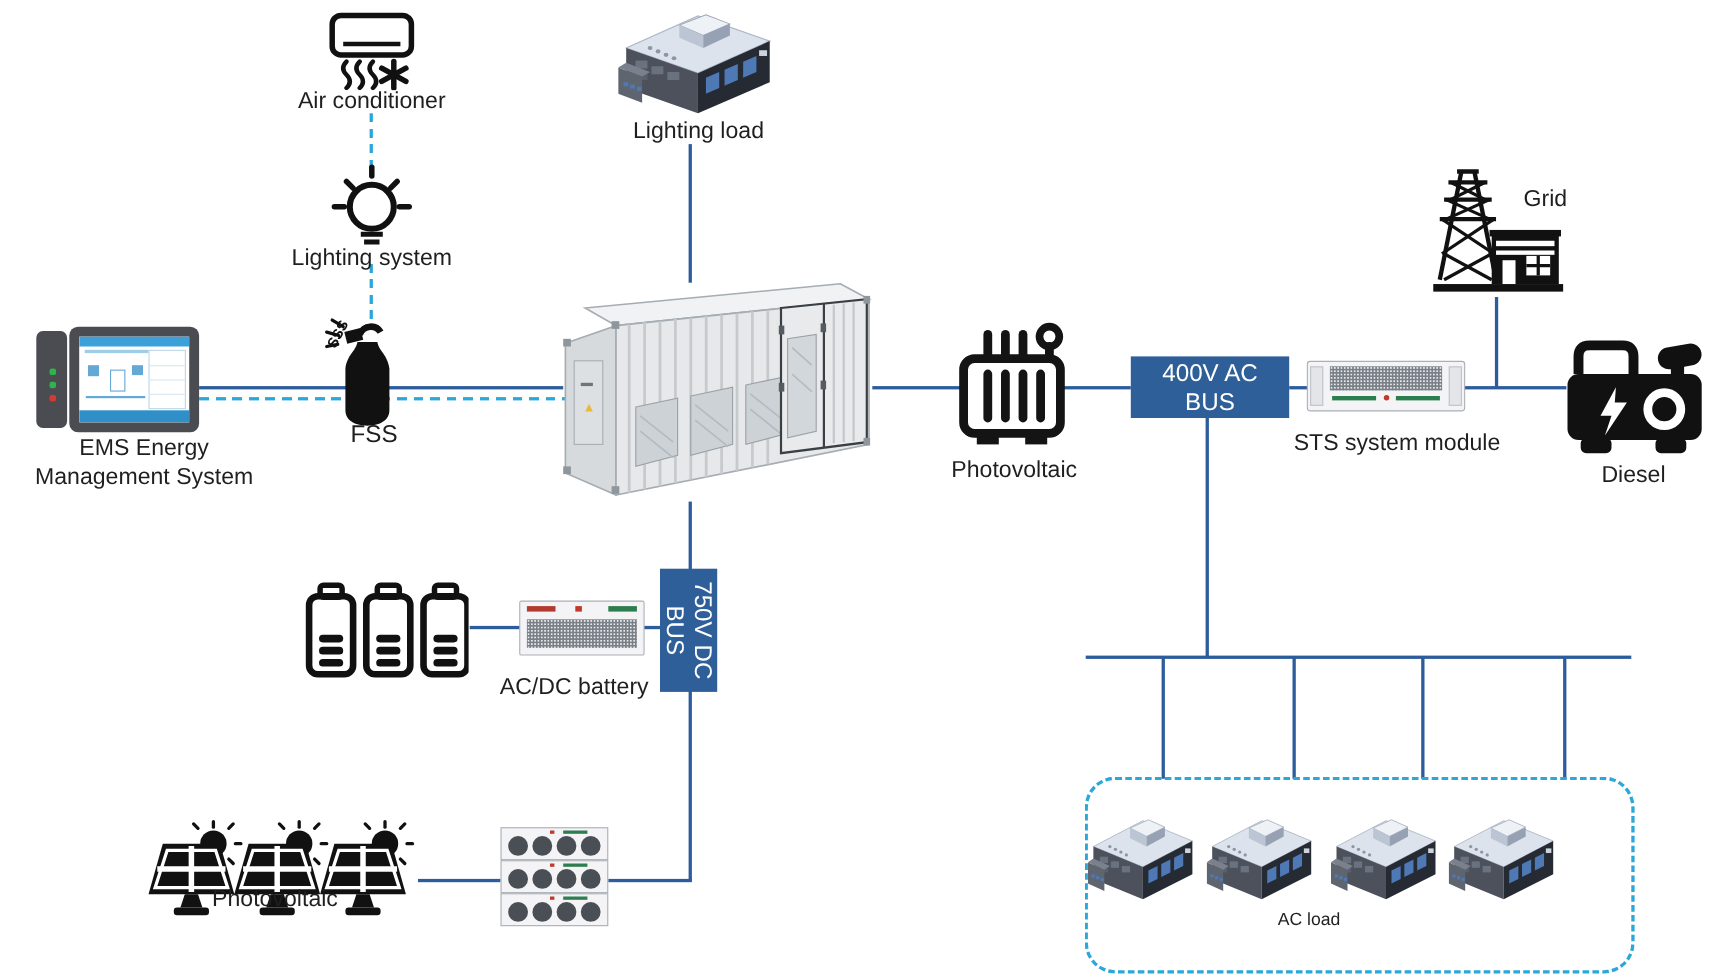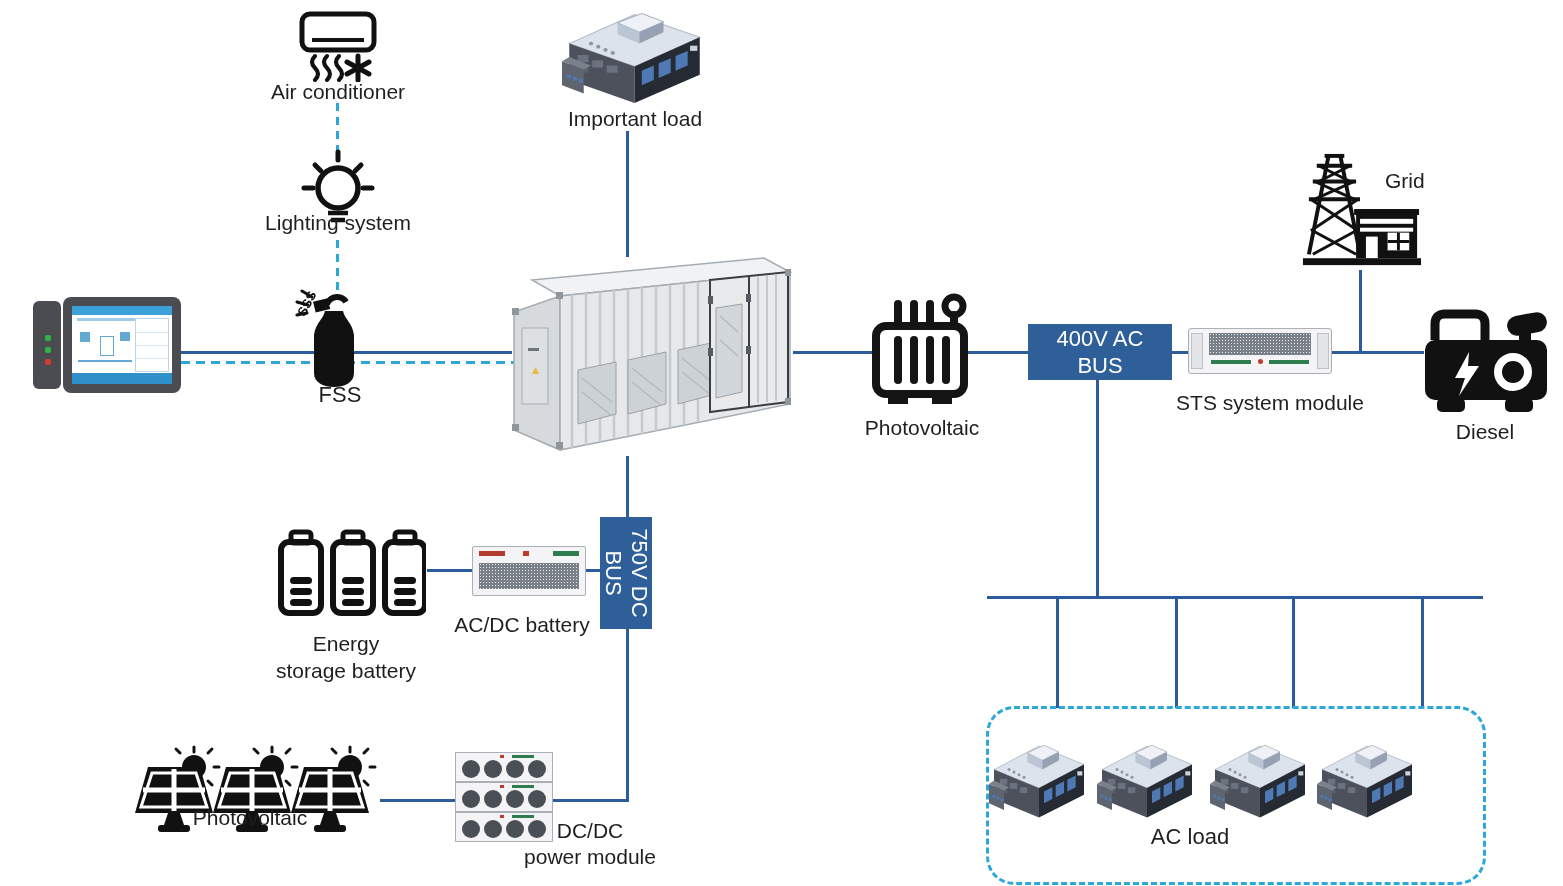--- a/index.html
+++ b/index.html
@@ -107,21 +107,21 @@
     <g stroke="#111" stroke-width="5" stroke-linecap="round">
       <line x1="40" y1="6" x2="40" y2="14"></line>
         <line x1="17" y1="19" x2="23" y2="25"></line>
         <line x1="63" y1="19" x2="57" y2="25"></line>
       <line x1="6" y1="42" x2="15" y2="42"></line>
         <line x1="65" y1="42" x2="74" y2="42"></line>
     </g>
     <line x1="30" y1="67" x2="50" y2="67" stroke="#111" stroke-width="4.5"></line>
     <line x1="33" y1="74" x2="47" y2="74" stroke="#111" stroke-width="4.5"></line>
   </svg>
-  <div class="label" style="left:238px;top:210px;width:200px">Lighting system</div>
+  <div class="label" style="left:238px;top:222px;width:200px">Lighting system</div>
 
   <div class="ems-side">
     <span class="ems-led" style="top:34px;background:#2fb34a"></span>
     <span class="ems-led" style="top:46px;background:#2fb34a"></span>
     <span class="ems-led" style="top:58px;background:#d23b34"></span>
   </div>
   <div class="ems-main">
     <div class="ems-screen">
       <div class="ems-top"></div>
       <div class="abs" style="left:5px;top:12px;width:58px;height:3px;background:#9fcce6"></div>
@@ -130,38 +130,42 @@
       <div class="abs" style="left:48px;top:26px;width:10px;height:9px;background:#63a9d4"></div>
       <div class="abs" style="left:6px;top:54px;width:54px;height:2px;background:#63a9d4"></div>
       <div class="ems-panel-r">
         <div class="abs" style="left:0;top:13px;width:100%;height:1px;background:#d7e7f2"></div>
         <div class="abs" style="left:0;top:26px;width:100%;height:1px;background:#d7e7f2"></div>
         <div class="abs" style="left:0;top:39px;width:100%;height:1px;background:#d7e7f2"></div>
       </div>
       <div class="ems-bot"></div>
     </div>
   </div>
+  <div class="label" style="left:31px;top:395px;width:200px">
+    <span style="display:block">EMS Energy</span>
+    <span style="display:block">Management System</span>
+  </div>
 
   <svg class="abs" style="left:294px;top:288px" width="72" height="100" viewBox="0 0 72 100">
     <g stroke="#111" stroke-width="3" stroke-linecap="round">
       <line x1="18" y1="9" x2="8" y2="3"></line>
         <line x1="14" y1="17" x2="3" y2="14"></line>
         <line x1="13" y1="25" x2="3" y2="27"></line>
     </g>
     <text x="4" y="26" font-size="13" font-weight="bold" fill="#111" transform="rotate(-62 10 22)">SSS</text>
     <rect x="20" y="12" width="15" height="11" fill="#111" transform="rotate(-14 27 17)"></rect>
     <path d="M33,16 c4,-9 15,-9 19,-2" fill="none" stroke="#111" stroke-width="6"></path>
     <path d="M31,23 h18 c2,9 9,11 11,24 v38 c0,10 -10,14 -20,14 c-10,0 -20,-4 -20,-14 v-38 c2,-13 9,-15 11,-24 z" fill="#111"></path>
   </svg>
   <div class="label" style="left:290px;top:382px;width:100px;font-size:22px">FSS</div>
 
   <svg class="abs" style="left:562px;top:2px" width="145" height="104" viewBox="0 0 120 100" preserveAspectRatio="none">
     <use href="#iso-device"></use>
   </svg>
-  <div class="label" style="left:535px;top:106px;width:200px">Important load</div>
+  <div class="label" style="left:535px;top:106px;width:200px">Lighting load</div>
 
   <svg class="abs" style="left:502px;top:252px" width="300" height="205" viewBox="0 0 300 205">
     <polygon points="58,44 288,20 262,6 30,28" fill="#f0f2f3" stroke="#a5acb2" stroke-width="1.5"></polygon>
     <polygon points="12,60 58,44 58,198 12,178" fill="#d7dadd" stroke="#a5acb2" stroke-width="1.5"></polygon>
     <polygon points="58,44 288,20 288,152 58,198" fill="#e6e8ea" stroke="#a5acb2" stroke-width="1.5"></polygon>
     <g stroke="#c6cacd" stroke-width="2.5">
       <line x1="70" y1="43" x2="70" y2="196"></line>
         <line x1="84" y1="41" x2="84" y2="193"></line>
       <line x1="98" y1="40" x2="98" y2="190"></line>
         <line x1="112" y1="38" x2="112" y2="187"></line>
@@ -296,24 +300,20 @@
     <g id="bat1">
       <rect x="15" y="3" width="20" height="11" rx="3" fill="none" stroke="#111" stroke-width="5"></rect>
       <rect x="5" y="13" width="40" height="71" rx="8" fill="none" stroke="#111" stroke-width="6"></rect>
       <rect x="14" y="48" width="22" height="7" rx="3.5" fill="#111"></rect>
       <rect x="14" y="59" width="22" height="7" rx="3.5" fill="#111"></rect>
       <rect x="14" y="70" width="22" height="7" rx="3.5" fill="#111"></rect>
     </g>
     <use href="#bat1" x="52"></use>
     <use href="#bat1" x="104"></use>
   </svg>
-  <div class="label" style="left:246px;top:630px;width:200px;line-height:27px">
-    <span style="display:block">Energy</span>
-    <span style="display:block">storage battery</span>
-  </div>
 
   <div class="mod-shell" style="left:472px;top:546px;width:112px;height:48px;border-radius:2px">
     <div class="abs" style="left:6px;top:4px;width:26px;height:5px;background:#b23a2e"></div>
     <div class="abs" style="right:6px;top:4px;width:26px;height:5px;background:#2e7d4f"></div>
     <div class="abs" style="left:50px;top:4px;width:6px;height:5px;background:#c0392b"></div>
     <div class="abs mesh" style="left:6px;top:16px;width:100px;height:26px"></div>
   </div>
   <div class="label" style="left:422px;top:612px;width:200px">AC/DC battery</div>
 
   <div class="rotwrap" style="background-color: rgb(46, 95, 153);">
@@ -364,33 +364,29 @@
     </div>
     <div class="mod-shell" style="left:0;top:60px;width:96px;height:28px">
       <div class="abs" style="left:44px;top:2px;width:4px;height:3px;background:#c0392b"></div>
       <div class="abs" style="left:56px;top:2px;width:22px;height:3px;background:#2e7d4f"></div>
       <div class="abs" style="left:6px;top:7px;width:18px;height:18px;border-radius:50%;background:#4a4f56"></div>
       <div class="abs" style="left:28px;top:7px;width:18px;height:18px;border-radius:50%;background:#4a4f56"></div>
       <div class="abs" style="left:50px;top:7px;width:18px;height:18px;border-radius:50%;background:#4a4f56"></div>
       <div class="abs" style="left:72px;top:7px;width:18px;height:18px;border-radius:50%;background:#4a4f56"></div>
     </div>
   </div>
-  <div class="label" style="left:490px;top:818px;width:200px">
-    <span style="display:block">DC/DC</span>
-    <span style="display:block">power module</span>
-  </div>
 
   <div class="acload-box"></div>
   <svg class="abs" style="left:989px;top:736px" width="100" height="84" viewBox="0 0 120 100" preserveAspectRatio="none">
       <use href="#iso-device"></use>
     </svg>
   <svg class="abs" style="left:1097px;top:736px" width="100" height="84" viewBox="0 0 120 100" preserveAspectRatio="none">
       <use href="#iso-device"></use>
     </svg>
   <svg class="abs" style="left:1210px;top:736px" width="100" height="84" viewBox="0 0 120 100" preserveAspectRatio="none">
       <use href="#iso-device"></use>
     </svg>
   <svg class="abs" style="left:1317px;top:736px" width="100" height="84" viewBox="0 0 120 100" preserveAspectRatio="none">
       <use href="#iso-device"></use>
     </svg>
-  <div class="label" style="left:1090px;top:824px;width:200px;font-size:22px">AC load</div>
+  <div class="label" style="left:1090px;top:824px;width:200px;font-size:16px">AC load</div>
 
 </div>
 
 </body></html>

